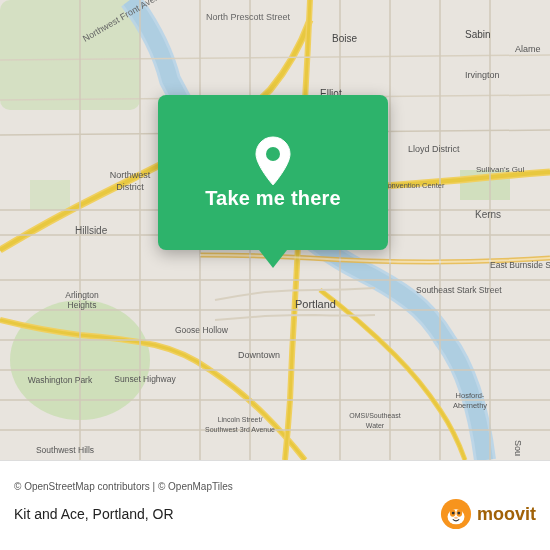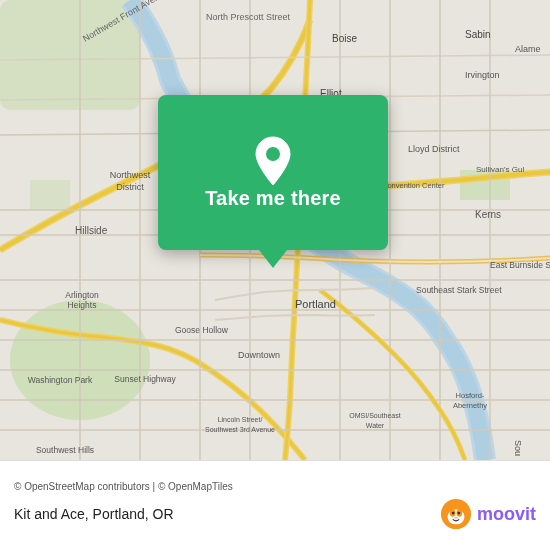--- a/index.html
+++ b/index.html
@@ -114,21 +114,21 @@
     }
 
     #moovit-icon {
       width: 32px;
       height: 32px;
     }
 
     #moovit-text {
       font-size: 18px;
       font-weight: 700;
-      color: #8b5cf6;
+      color: #a16207;
     }
 
     
   </style>
 </head>
 <body>
 
 <div id="map-container">
   <svg id="map-svg" viewBox="0 0 550 460" xmlns="http://www.w3.org/2000/svg">
 

